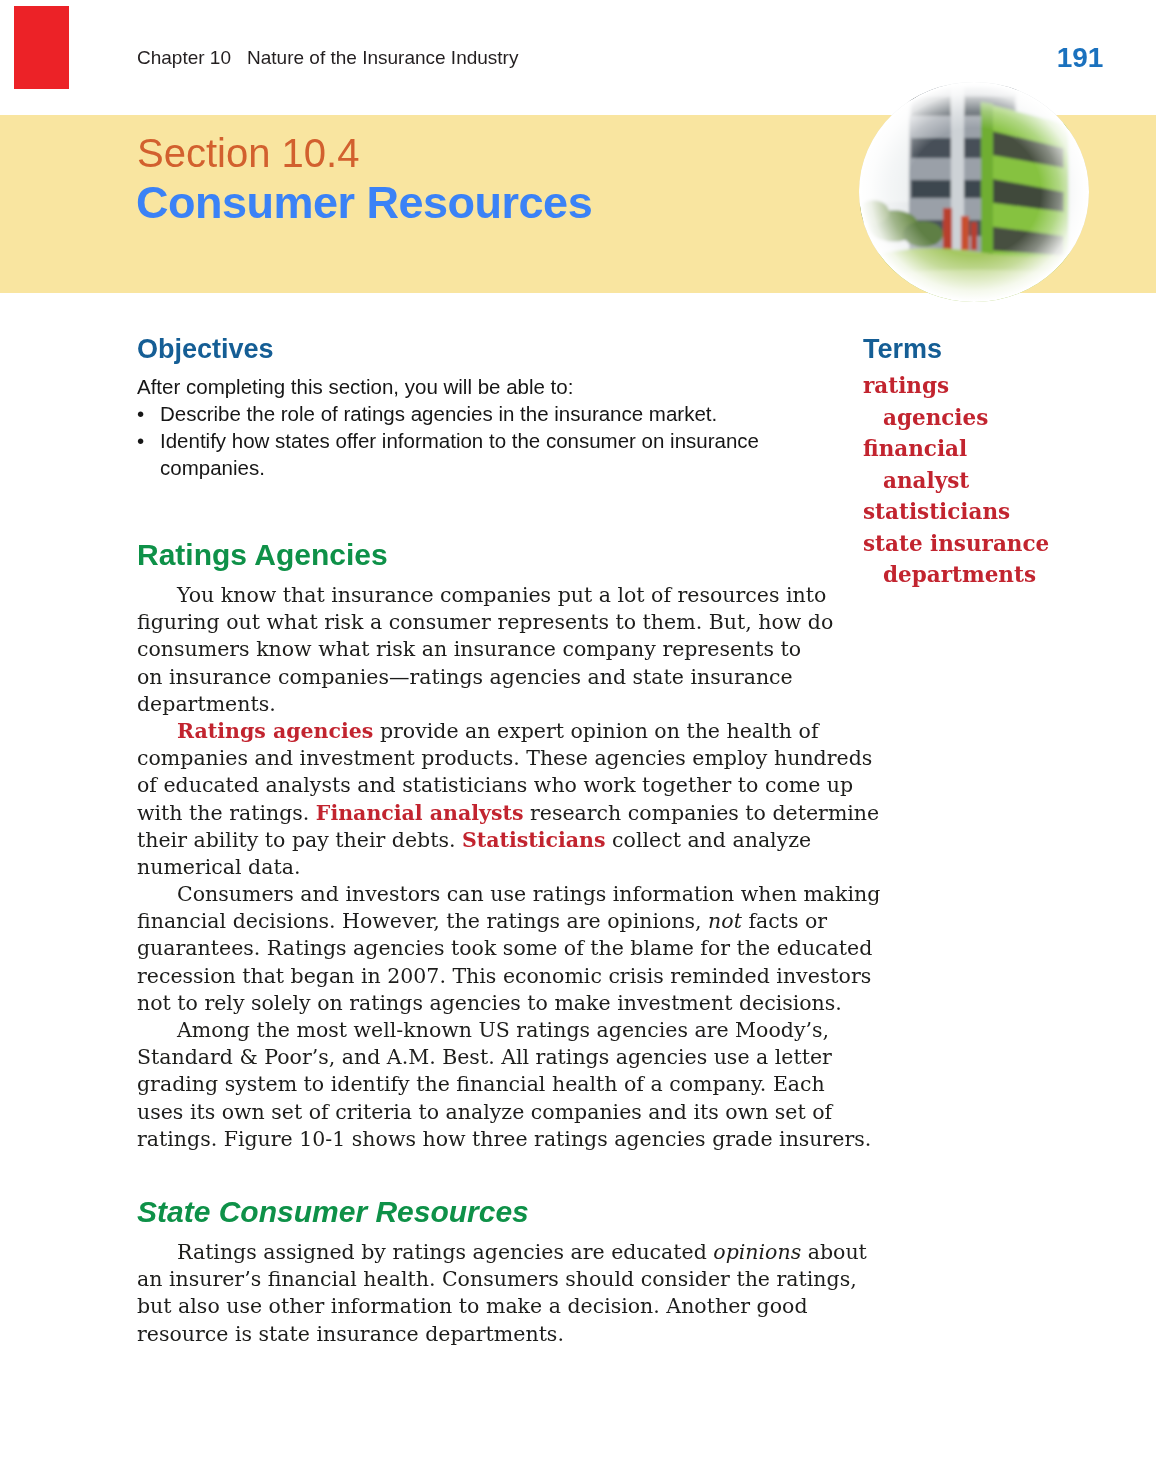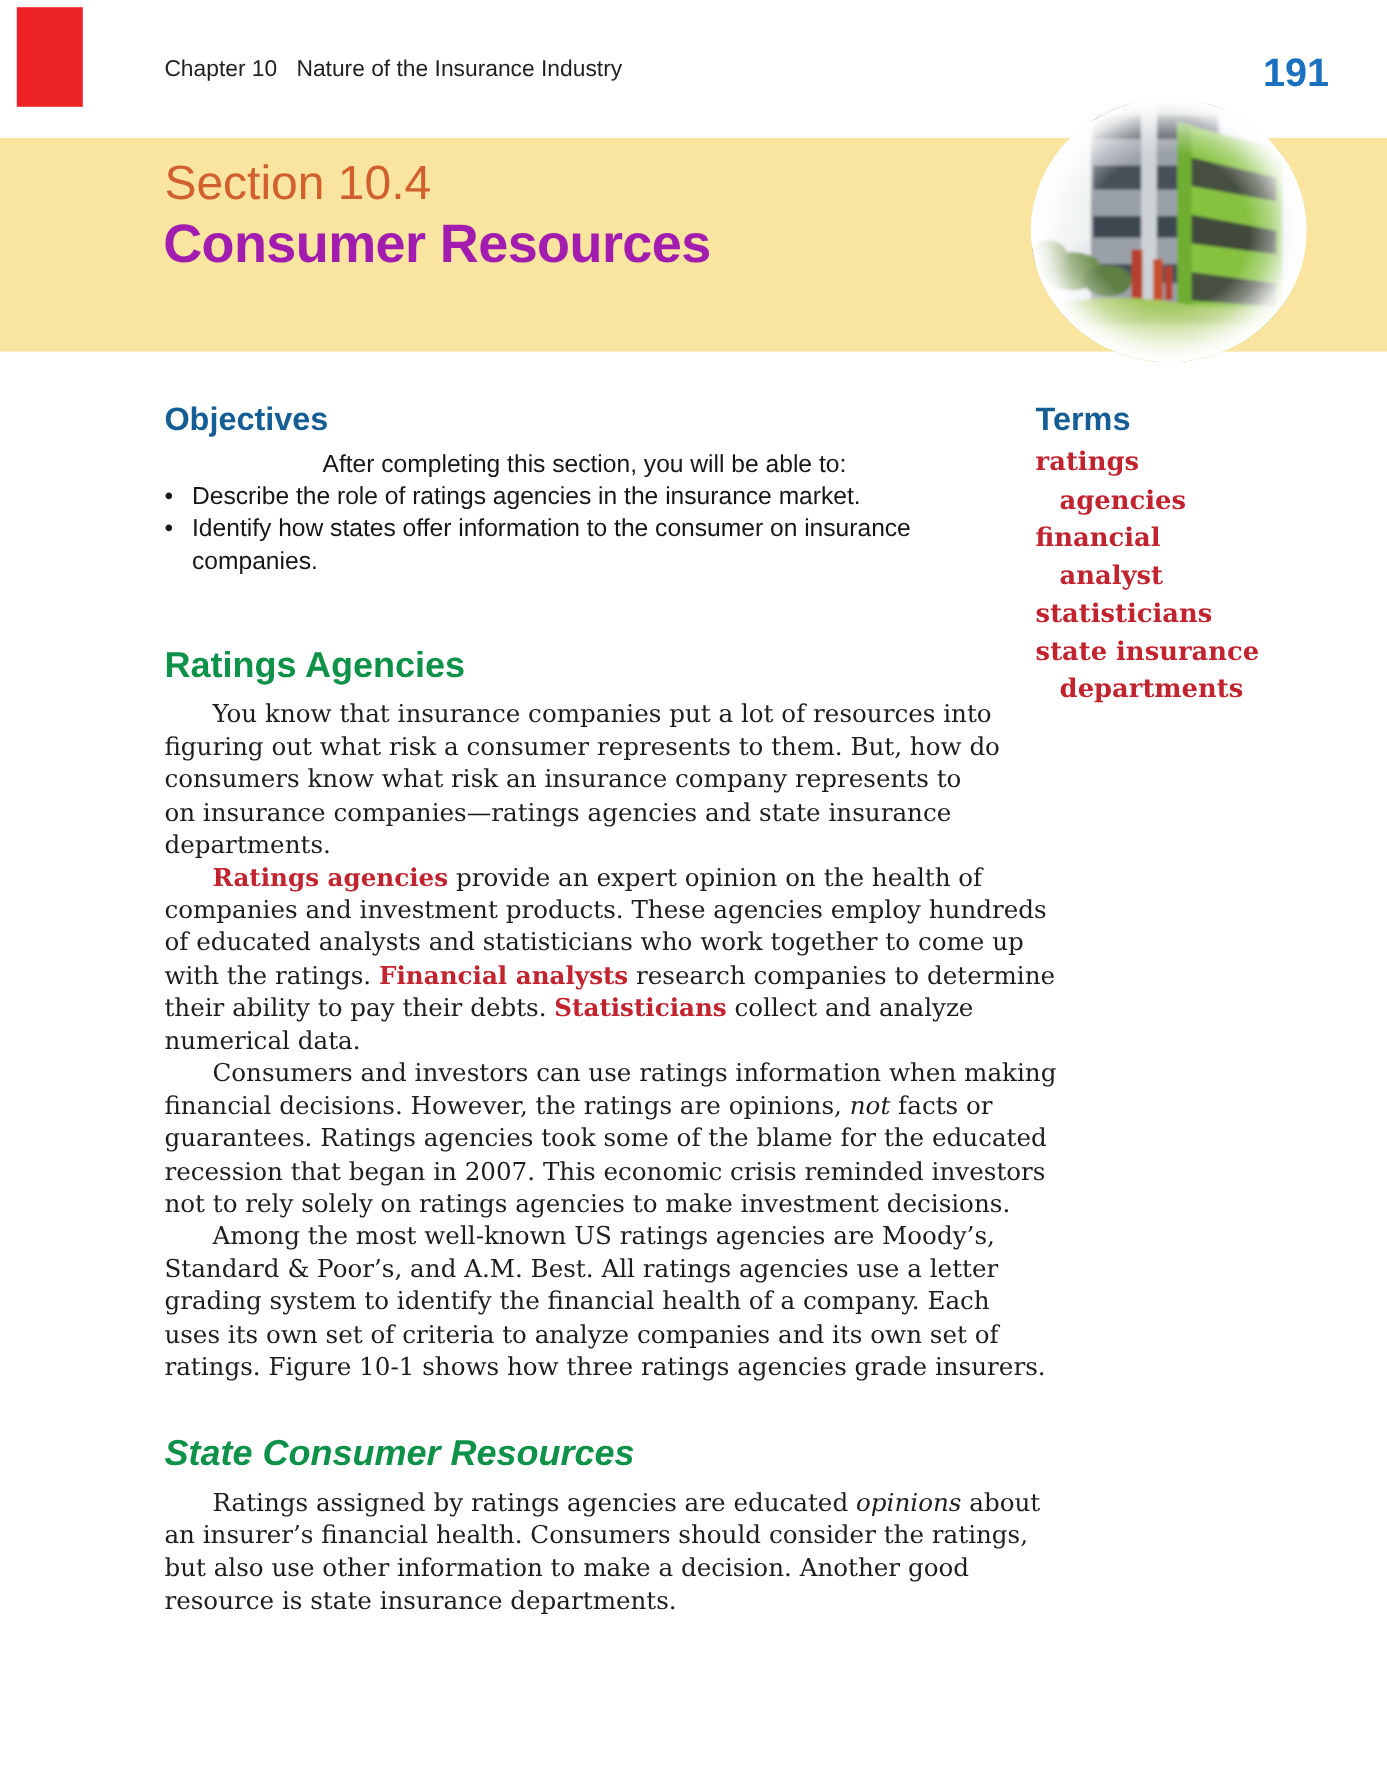--- a/index.html
+++ b/index.html
@@ -10,41 +10,41 @@
     font-family:"Liberation Sans", sans-serif;
   }
 
   
   .reg-mark { position:absolute; left:14px; top:6px; width:55px; height:83px; background:#ec2227; }
 
   
   .running-head { position:absolute; left:137px; top:47px; font-size:19px; color:#231f20; }
   .running-head .chap { margin-right:16px; }
   .folio { position:absolute; left:1050px; top:42px; width:60px; text-align:center;
-           font-size:33px; font-weight:bold; color:#1a71be; }
+           font-size:28px; font-weight:bold; color:#1a71be; }
 
   
   .banner { position:absolute; left:0; top:115px; width:1156px; height:178px; background:#f9e5a0; }
   .banner-section { position:absolute; left:137px; top:131px; font-size:40px; font-weight:400;
                     color:#d2602e; letter-spacing:0px; }
   .banner-title  { position:absolute; left:136px; top:177px; font-size:45px; font-weight:bold;
-                   color:#a21caf; letter-spacing:-0.5px; }
+                   color:#3b82f6; letter-spacing:-0.5px; }
 
   
   .photo-wrap { position:absolute; left:859px; top:82px; width:230px; height:220px;
                 border-radius:50%; overflow:hidden; }
   .photo-wrap svg { display:block; width:100%; height:100%; }
   .photo-feather { position:absolute; inset:0; border-radius:50%;
     background:radial-gradient(closest-side, rgba(255,255,255,0) 58%, rgba(255,255,255,0.35) 74%,
                rgba(255,255,255,0.85) 90%, #ffffff 99%); }
 
   
   .objectives { position:absolute; left:137px; top:334px; width:700px; color:#161616; }
   .obj-head { font-size:27px; font-weight:bold; color:#155e95; line-height:30px; margin-bottom:9px; }
-  .obj-intro { font-size:20.5px; line-height:27px; white-space:nowrap;text-align:center; }
+  .obj-intro { font-size:20.5px; line-height:27px; white-space:nowrap; }
   .obj-bullet { display:flex; font-size:20.5px; line-height:27px; }
   .obj-bullet .dot { width:23px; flex:0 0 23px; }
   .obj-bullet .bl-line { white-space:nowrap; }
 
   
   .terms { position:absolute; left:863px; top:334px; width:230px; }
   .terms-head { font-size:27px; font-weight:bold; color:#155e95; line-height:30px; margin-bottom:6px; }
   .term-item { font-family:"DejaVu Serif", serif; font-weight:bold; color:#c2242f;
                font-size:21.5px; line-height:31.5px; width:196px;
                padding-left:20px; text-indent:-20px; }

